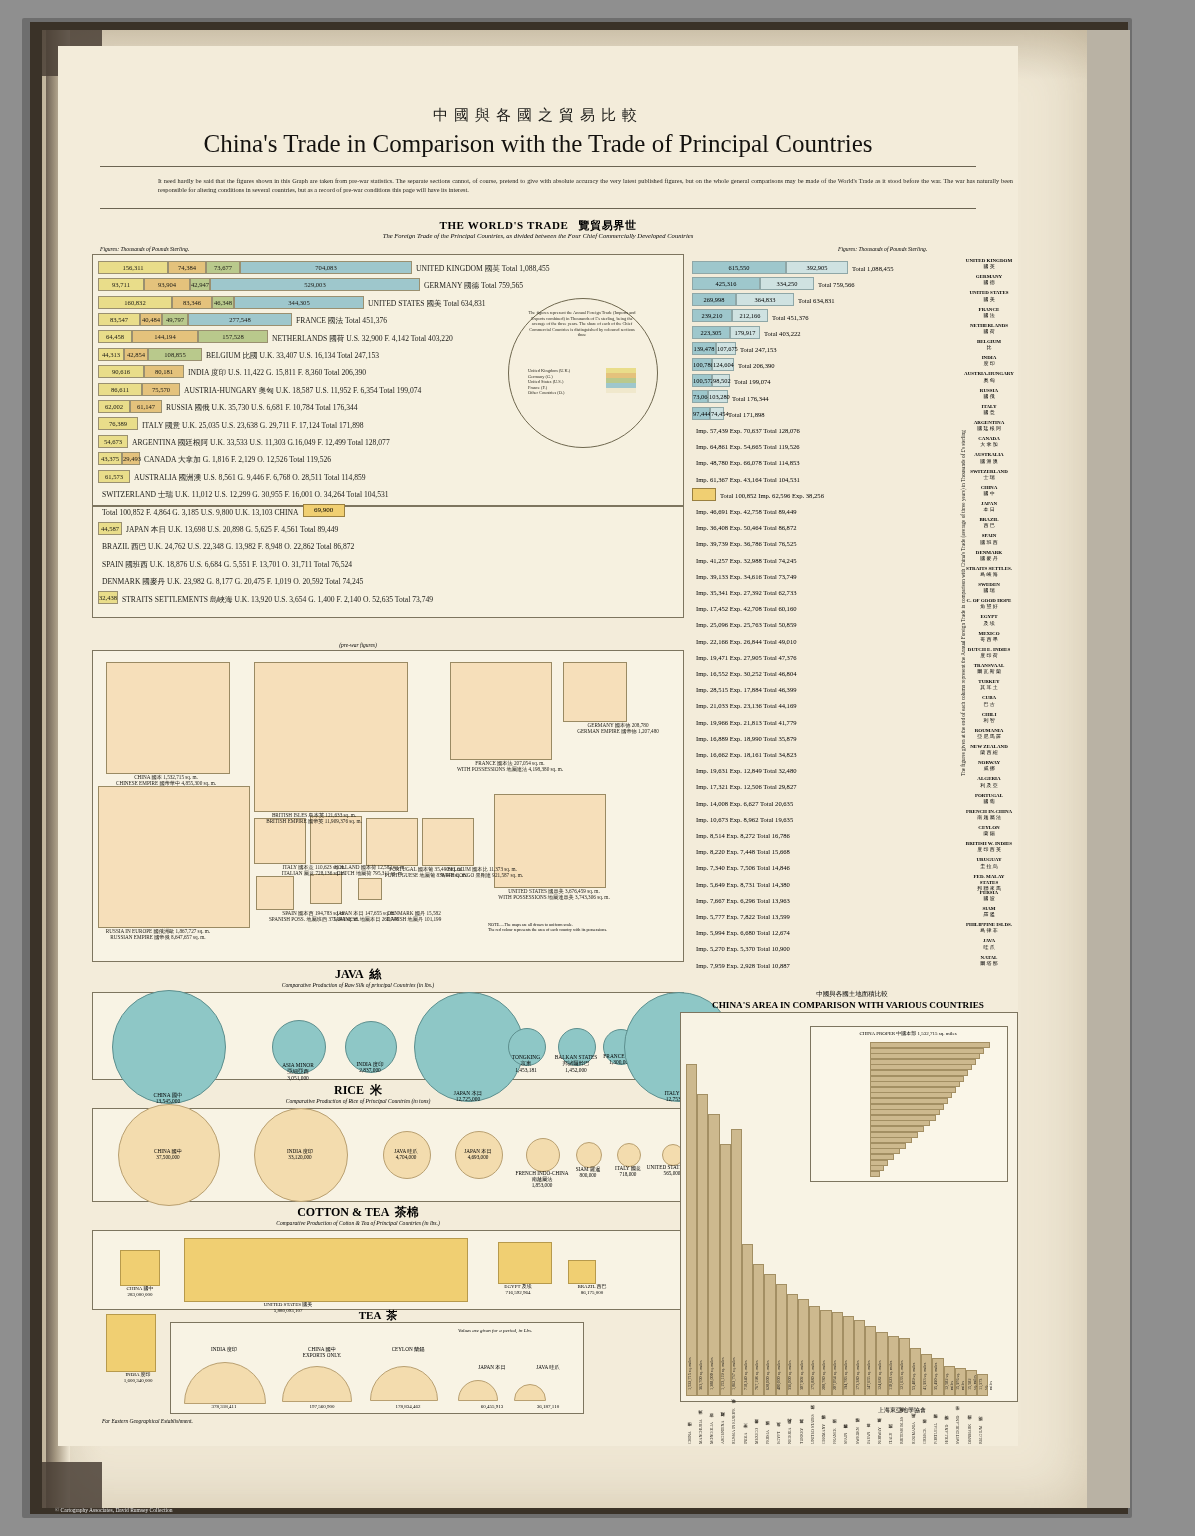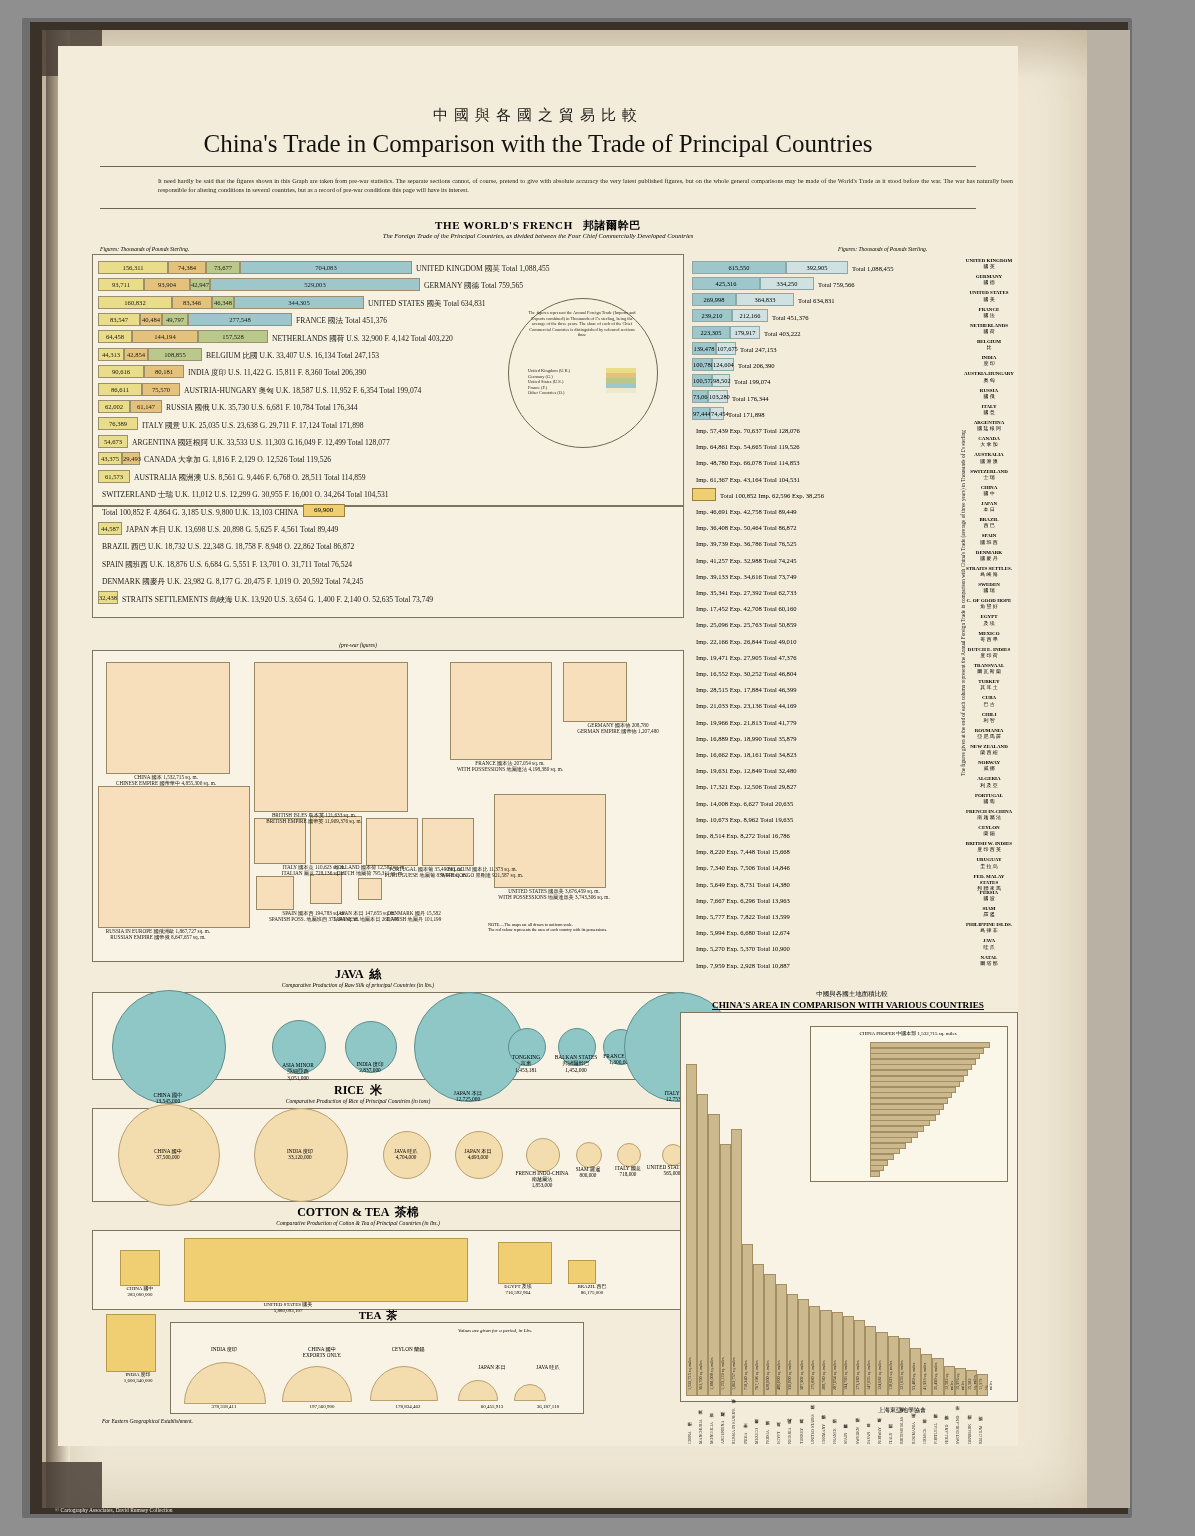--- a/index.html
+++ b/index.html
@@ -67,21 +67,21 @@
 
   <div class="sheet">
 
     <div id="cjk-title">中國與各國之貿易比較</div>
     <div id="main-title">China's Trade in Comparison with the Trade of Principal Countries</div>
     <div id="note-top">It need hardly be said that the figures shown in this Graph are taken from pre-war statistics.  The separate sections cannot, of course, pretend to give with absolute accuracy the very latest published figures, but on the whole general comparisons may be made of the World's Trade as it stood before the war.  The war has naturally been responsible for altering conditions in several countries, but as a record of pre-war conditions this page will have its interest.</div>
     <div class="hr" style="left:42px;top:120px;width:876px;"></div>
     <div class="hr" style="left:42px;top:162px;width:876px;"></div>
 
     <div id="wt-title">
-      <span>THE WORLD'S FRENCH</span>&nbsp;&nbsp;&nbsp;<span>邦諸爾幹巴</span>
+      <span>THE WORLD'S TRADE</span>&nbsp;&nbsp;&nbsp;<span>覽貿易界世</span>
     </div>
     <div id="wt-sub">The Foreign Trade of the Principal Countries, as divided between the Four Chief Commercially Developed Countries</div>
     <div class="figures-note" style="left:42px;top:200px;">Figures:   Thousands of Pounds Sterling.</div>
     <div class="figures-note" style="left:780px;top:200px;">Figures:   Thousands of Pounds Sterling.</div>
 
     <div class="panel" style="left:34px;top:208px;width:590px;height:250px;background:#f6f1e0;"></div>
     <div class="panel" style="left:34px;top:460px;width:590px;height:110px;background:#f6f1e0;"></div>
 
     <div id="left-rows">
         <div class="row" style="position: absolute; left: 40px; top: 214px; width: 580px;"><span class="bar" style="width: 68px; background: rgb(233, 221, 138); border: 1px solid rgb(154, 144, 112); text-align: center; font-size: 6.6px; line-height: 11px; color: rgb(28, 27, 22);">156,311</span><span class="bar" style="width: 36px; background: rgb(228, 194, 124); border: 1px solid rgb(154, 144, 112); text-align: center; font-size: 6.6px; line-height: 11px; color: rgb(28, 27, 22);">74,384</span><span class="bar" style="width: 32px; background: rgb(185, 201, 140); border: 1px solid rgb(154, 144, 112); text-align: center; font-size: 6.6px; line-height: 11px; color: rgb(28, 27, 22);">73,677</span><span class="bar" style="width: 170px; background: rgb(158, 199, 204); border: 1px solid rgb(154, 144, 112); text-align: center; font-size: 6.6px; line-height: 11px; color: rgb(28, 27, 22);">704,083</span><span class="lbl" style="margin-left: 4px;">UNITED KINGDOM 國英 Total 1,088,455</span></div>
@@ -93,21 +93,21 @@
         <div class="row" style="position: absolute; left: 40px; top: 318.4px; width: 580px;"><span class="bar" style="width: 44px; background: rgb(233, 221, 138); border: 1px solid rgb(154, 144, 112); text-align: center; font-size: 6.6px; line-height: 11px; color: rgb(28, 27, 22);">90,616</span><span class="bar" style="width: 38px; background: rgb(228, 194, 124); border: 1px solid rgb(154, 144, 112); text-align: center; font-size: 6.6px; line-height: 11px; color: rgb(28, 27, 22);">80,181</span><span class="lbl" style="margin-left: 4px;">INDIA 度印 U.S. 11,422  G. 15,811  F. 8,360  Total 206,390</span></div>
         <div class="row" style="position: absolute; left: 40px; top: 335.8px; width: 580px;"><span class="bar" style="width: 42px; background: rgb(233, 221, 138); border: 1px solid rgb(154, 144, 112); text-align: center; font-size: 6.6px; line-height: 11px; color: rgb(28, 27, 22);">86,611</span><span class="bar" style="width: 36px; background: rgb(228, 194, 124); border: 1px solid rgb(154, 144, 112); text-align: center; font-size: 6.6px; line-height: 11px; color: rgb(28, 27, 22);">75,570</span><span class="lbl" style="margin-left: 4px;">AUSTRIA-HUNGARY 奧匈 U.K. 18,587  U.S. 11,952  F. 6,354  Total 199,074</span></div>
         <div class="row" style="position: absolute; left: 40px; top: 353.2px; width: 580px;"><span class="bar" style="width: 30px; background: rgb(233, 221, 138); border: 1px solid rgb(154, 144, 112); text-align: center; font-size: 6.6px; line-height: 11px; color: rgb(28, 27, 22);">62,002</span><span class="bar" style="width: 30px; background: rgb(228, 194, 124); border: 1px solid rgb(154, 144, 112); text-align: center; font-size: 6.6px; line-height: 11px; color: rgb(28, 27, 22);">61,147</span><span class="lbl" style="margin-left: 4px;">RUSSIA 國俄 U.K. 35,730  U.S. 6,681  F. 10,784  Total 176,344</span></div>
         <div class="row" style="position: absolute; left: 40px; top: 370.6px; width: 580px;"><span class="bar" style="width: 38px; background: rgb(233, 221, 138); border: 1px solid rgb(154, 144, 112); text-align: center; font-size: 6.6px; line-height: 11px; color: rgb(28, 27, 22);">76,389</span><span class="lbl" style="margin-left: 4px;">ITALY 國意 U.K. 25,035  U.S. 23,638  G. 29,711  F. 17,124  Total 171,898</span></div>
         <div class="row" style="position: absolute; left: 40px; top: 388px; width: 580px;"><span class="bar" style="width: 28px; background: rgb(233, 221, 138); border: 1px solid rgb(154, 144, 112); text-align: center; font-size: 6.6px; line-height: 11px; color: rgb(28, 27, 22);">54,673</span><span class="lbl" style="margin-left: 4px;">ARGENTINA 國廷根阿 U.K. 33,533  U.S. 11,303  G.16,049  F. 12,499  Total 128,077</span></div>
         <div class="row" style="position: absolute; left: 40px; top: 405.4px; width: 580px;"><span class="bar" style="width: 22px; background: rgb(233, 221, 138); border: 1px solid rgb(154, 144, 112); text-align: center; font-size: 6.6px; line-height: 11px; color: rgb(28, 27, 22);">43,375</span><span class="bar" style="width: 16px; background: rgb(228, 194, 124); border: 1px solid rgb(154, 144, 112); text-align: center; font-size: 6.6px; line-height: 11px; color: rgb(28, 27, 22);">29,493</span><span class="lbl" style="margin-left: 4px;">CANADA 大拿加 G. 1,816  F. 2,129  O. 12,526  Total 119,526</span></div>
         <div class="row" style="position: absolute; left: 40px; top: 422.8px; width: 580px;"><span class="bar" style="width: 30px; background: rgb(233, 221, 138); border: 1px solid rgb(154, 144, 112); text-align: center; font-size: 6.6px; line-height: 11px; color: rgb(28, 27, 22);">61,573</span><span class="lbl" style="margin-left: 4px;">AUSTRALIA 國洲澳 U.S. 8,561  G. 9,446  F. 6,768  O. 28,511  Total 114,859</span></div>
         <div class="row" style="position: absolute; left: 40px; top: 440.2px; width: 580px;"><span class="lbl" style="margin-left: 4px;">SWITZERLAND 士瑞 U.K. 11,012  U.S. 12,299  G. 30,955  F. 16,001  O. 34,264  Total 104,531</span></div>
         <div class="row" style="position: absolute; left: 40px; top: 457.6px; width: 580px;"><span class="lbl" style="margin-left: 4px;">Total 100,852  F. 4,864  G. 3,185  U.S. 9,800  U.K. 13,103   CHINA</span><span class="bar" style="width: 40px; background: rgb(240, 207, 114); border: 1px solid rgb(154, 128, 64); text-align: center; font-size: 7px; line-height: 11px; margin-left: 4px;">69,900</span></div>
         <div class="row" style="position: absolute; left: 40px; top: 475px; width: 580px;"><span class="bar" style="width: 22px; background: rgb(233, 221, 138); border: 1px solid rgb(154, 144, 112); text-align: center; font-size: 6.6px; line-height: 11px; color: rgb(28, 27, 22);">44,587</span><span class="lbl" style="margin-left: 4px;">JAPAN 本日 U.K. 13,698  U.S. 20,898  G. 5,625  F. 4,561  Total 89,449</span></div>
-        <div class="row" style="position: absolute; left: 40px; top: 492.4px; width: 580px;"><span class="lbl" style="margin-left: 4px;">BRAZIL 西巴 U.K. 18,732  U.S. 22,348  G. 18,758  F. 8,948  O. 22,862  Total 86,872</span></div>
+        <div class="row" style="position: absolute; left: 40px; top: 492.4px; width: 580px;"><span class="lbl" style="margin-left: 4px;">BRAZIL 西巴 U.K. 24,762  U.S. 22,348  G. 13,982  F. 8,948  O. 22,862  Total 86,872</span></div>
         <div class="row" style="position: absolute; left: 40px; top: 509.8px; width: 580px;"><span class="lbl" style="margin-left: 4px;">SPAIN 國班西 U.K. 18,876  U.S. 6,684  G. 5,551  F. 13,701  O. 31,711  Total 76,524</span></div>
         <div class="row" style="position: absolute; left: 40px; top: 527.2px; width: 580px;"><span class="lbl" style="margin-left: 4px;">DENMARK 國麥丹 U.K. 23,982  G. 8,177  G. 20,475  F. 1,019  O. 20,592  Total 74,245</span></div>
         <div class="row" style="position: absolute; left: 40px; top: 544.6px; width: 580px;"><span class="bar" style="width: 18px; background: rgb(233, 221, 138); border: 1px solid rgb(154, 144, 112); text-align: center; font-size: 6.6px; line-height: 11px; color: rgb(28, 27, 22);">32,438</span><span class="lbl" style="margin-left: 4px;">STRAITS SETTLEMENTS 島峽海 U.K. 13,920  U.S. 3,654  G. 1,400  F. 2,140  O. 52,635  Total 73,749</span></div>
       </div>
 
     <div class="circle" style="left:450px;top:252px;width:148px;height:148px;"></div>
     <div style="position:absolute;left:468px;top:264px;width:112px;font-size:4.4px;line-height:5.6px;text-align:center;color:#2a281f;">The figures represent the Annual Foreign Trade (Imports and Exports combined) in Thousands of £'s sterling, being the average of the three years.
 The share of each of the Chief Commercial Countries is distinguished by coloured sections thus:</div>
     <div id="legend-list" style="position:absolute;left:470px;top:322px;width:72px;font-size:4.4px;line-height:5.6px;color:#2a281f;">
         <div>United Kingdom (U.K.)</div>
@@ -371,21 +371,21 @@
         <div style="position: absolute; left: 384px; top: 1358px; width: 100px; text-align: center; font-size: 5px; line-height: 6px; white-space: pre-line;">60,455,913</div>
         <div style="position: absolute; left: 384px; top: 1318px; width: 100px; text-align: center; font-size: 5.2px; line-height: 6px; white-space: pre-line;">JAPAN 本日</div>
         <div style="position: absolute; left: 440px; top: 1358px; width: 100px; text-align: center; font-size: 5px; line-height: 6px; white-space: pre-line;">36,187,110</div>
         <div style="position: absolute; left: 440px; top: 1318px; width: 100px; text-align: center; font-size: 5.2px; line-height: 6px; white-space: pre-line;">JAVA 哇爪</div>
       </div>
 
     <div style="position:absolute;left:44px;top:1372px;font-size:5.4px;font-style:italic;">Far Eastern Geographical Establishment.</div>
     <div style="position:absolute;left:820px;top:1360px;font-size:6px;">上海東亞地學協會</div>
 
     <div style="position:absolute;left:630px;top:944px;width:328px;text-align:center;font-size:6.5px;">中國與各國土地面積比較</div>
-    <div style="position:absolute;left:620px;top:954px;width:340px;text-align:center;font-size:9.2px;font-weight:bold;text-decoration:underline;">CHINA'S AREA IN COMPARISON WITH VARIOUS COUNTRIES</div>
+    <div style="position:absolute;left:620px;top:954px;width:340px;text-align:center;font-size:9.2px;font-weight:bold;">CHINA'S AREA IN COMPARISON WITH VARIOUS COUNTRIES</div>
     <div class="panel" style="left:622px;top:966px;width:336px;height:388px;background:#f8f3e4;"></div>
     <div id="area-bars">
         <div class="areabar" style="position: absolute; left: 628px; top: 1018px; width: 9.2px; height: 330px;"></div>
         <div class="vert" style="position: absolute; left: 628.5px; top: 1022px; height: 322px; font-size: 4.2px; color: rgb(43, 39, 32);">1,532,715 sq. miles</div>
         <div class="vert" style="position: absolute; left: 628.5px; top: 1350px; height: 48px; font-size: 4px; color: rgb(43, 39, 32);">CHINA 國中</div>
         <div class="areabar" style="position: absolute; left: 639.2px; top: 1048px; width: 9.2px; height: 300px;"></div>
         <div class="vert" style="position: absolute; left: 639.7px; top: 1052px; height: 292px; font-size: 4.2px; color: rgb(43, 39, 32);">363,700 sq. miles</div>
         <div class="vert" style="position: absolute; left: 639.7px; top: 1350px; height: 48px; font-size: 4px; color: rgb(43, 39, 32);">MANCHURIA 洲滿</div>
         <div class="areabar" style="position: absolute; left: 650.4px; top: 1068px; width: 9.2px; height: 280px;"></div>
         <div class="vert" style="position: absolute; left: 650.9px; top: 1072px; height: 272px; font-size: 4.2px; color: rgb(43, 39, 32);">1,288,000 sq. miles</div>

